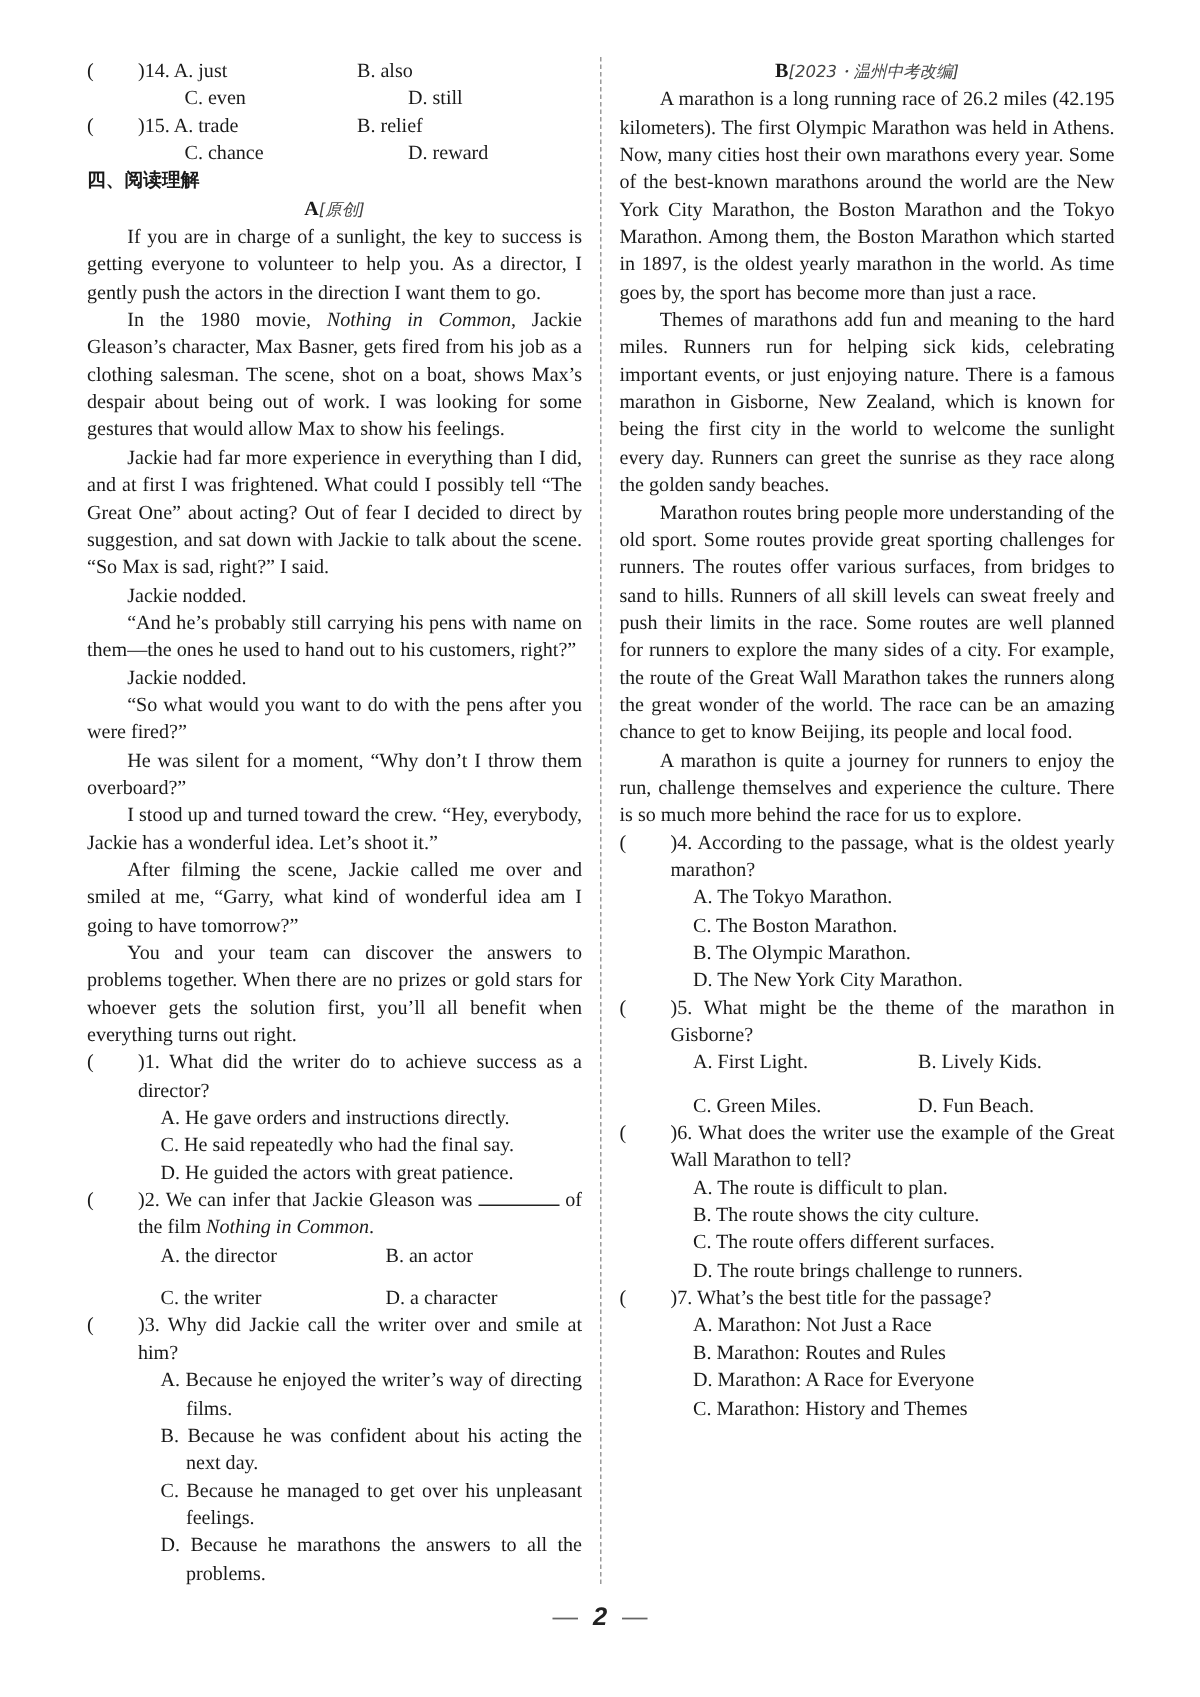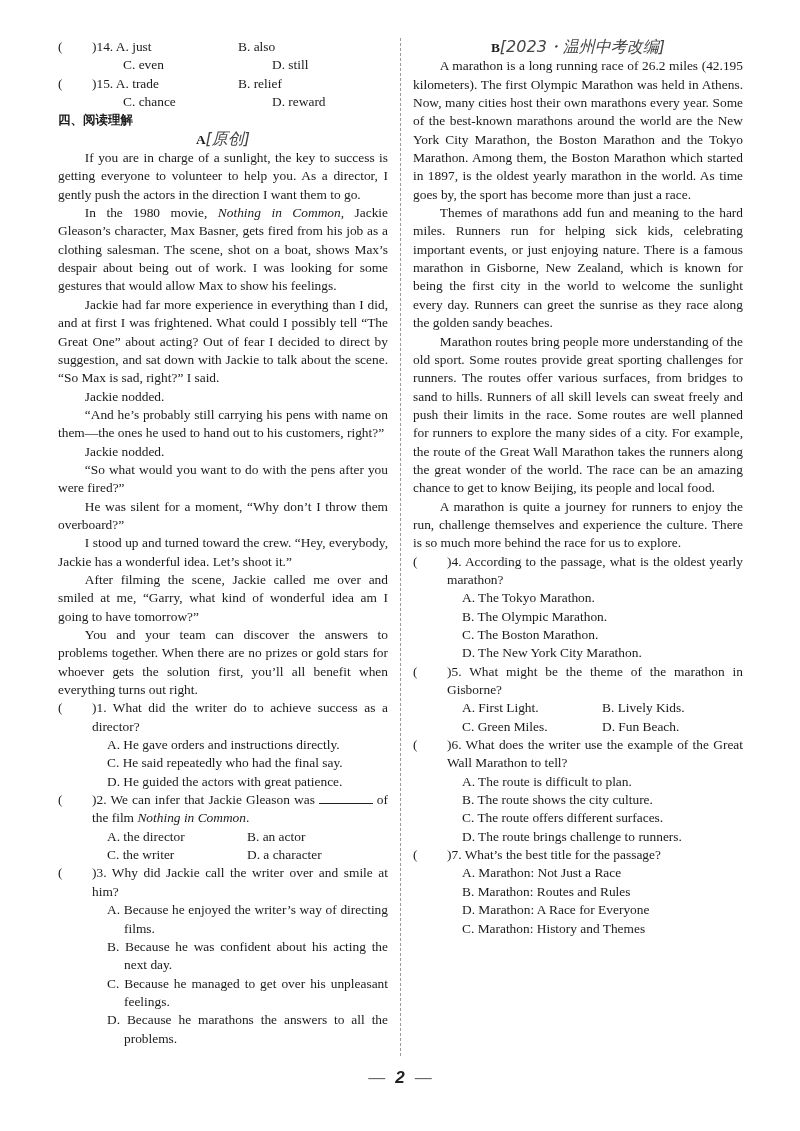--- a/index.html
+++ b/index.html
@@ -7,30 +7,30 @@
          font-family:"Liberation Serif","DejaVu Serif",serif; color:#1a1a1a; font-size:13.4px; }
   .col { position:absolute; top:38px; line-height:18.35px; }
   .left { left:58px; width:330px; }
   .right { left:413px; width:330px; }
   .divider { position:absolute; left:400px; top:38px; height:1018px; border-left:1px dashed #9a9a9a; }
   .paren { width:34px; flex:none; }
   .two { display:flex; }
   .two > span { flex:none; }
   .sec-title { font-family:"DejaVu Sans","Liberation Sans",sans-serif; font-weight:bold; font-size:12.5px; }
   .passage-head { text-align:center; font-weight:bold; }
-  .passage-head .src { font-weight:normal; font-style:italic; color:#444; font-family:"DejaVu Sans",sans-serif; font-size:16px; }
+  .passage-head .src { font-weight:normal; font-style:italic; color:#444; font-family:"DejaVu Sans",sans-serif; font-size:11px; }
   p { margin:0; text-align:justify; }
   p.ind { text-indent:2em; }
   .q { display:flex; }
   .q .p { width:34px; flex:none; }
   .q .t { flex:1; text-align:justify; }
   .opts { padding-left:49px; }
   .opts div { text-align:justify; }
   .hang { padding-left:17px; text-indent:-17px; }
-  .grid2 { display:grid; grid-template-columns:140px 1fr; padding-left:49px; }
+  .grid2 { display:grid; grid-template-columns:140px 1fr; padding-left:49px;gap:10px; }
   .blank { display:inline-block; width:54px; border-bottom:1px solid #222; height:12px; vertical-align:baseline; margin:0 4px; }
   .footer { position:absolute; top:1068px; left:0; width:800px; text-align:center;
             font-family:"Liberation Sans",sans-serif; font-size:17px; font-weight:bold; font-style:italic; color:#222; }
   .footer .dash { font-weight:normal; font-style:normal; color:#666; margin:0 10px; }
   i { font-style:italic; }
 </style>
 </head>
 <body>
 
 <div class="divider"></div>
@@ -124,22 +124,22 @@
   <p class="ind">Marathon routes bring people more understanding of the old sport. Some routes provide great sporting challenges for runners. The routes offer various surfaces, from bridges to sand to hills. Runners of all skill levels can sweat freely and push their limits in the race. Some routes are well planned for runners to explore the many sides of a city. For example, the route of the Great Wall Marathon takes the runners along the great wonder of the world. The race can be an amazing chance to get to know Beijing, its people and local food.</p>
   <p class="ind">A marathon is quite a journey for runners to enjoy the run, challenge themselves and experience the culture. There is so much more behind the race for us to explore.</p>
 
   <div>
     <div class="q">
       <span class="p">(</span>
       <span class="t"><span>)4.</span> <span>According to the passage, what is the oldest yearly marathon?</span></span>
     </div>
     <div class="opts">
       <div>A. The Tokyo Marathon.</div>
+      <div>C. The Boston Marathon.</div>
       <div>B. The Olympic Marathon.</div>
-      <div>C. The Boston Marathon.</div>
       <div>D. The New York City Marathon.</div>
     </div>
   </div>
 
   <div>
     <div class="q">
       <span class="p">(</span>
       <span class="t"><span>)5.</span> <span>What might be the theme of the marathon in Gisborne?</span></span>
     </div>
     <div class="grid2">

